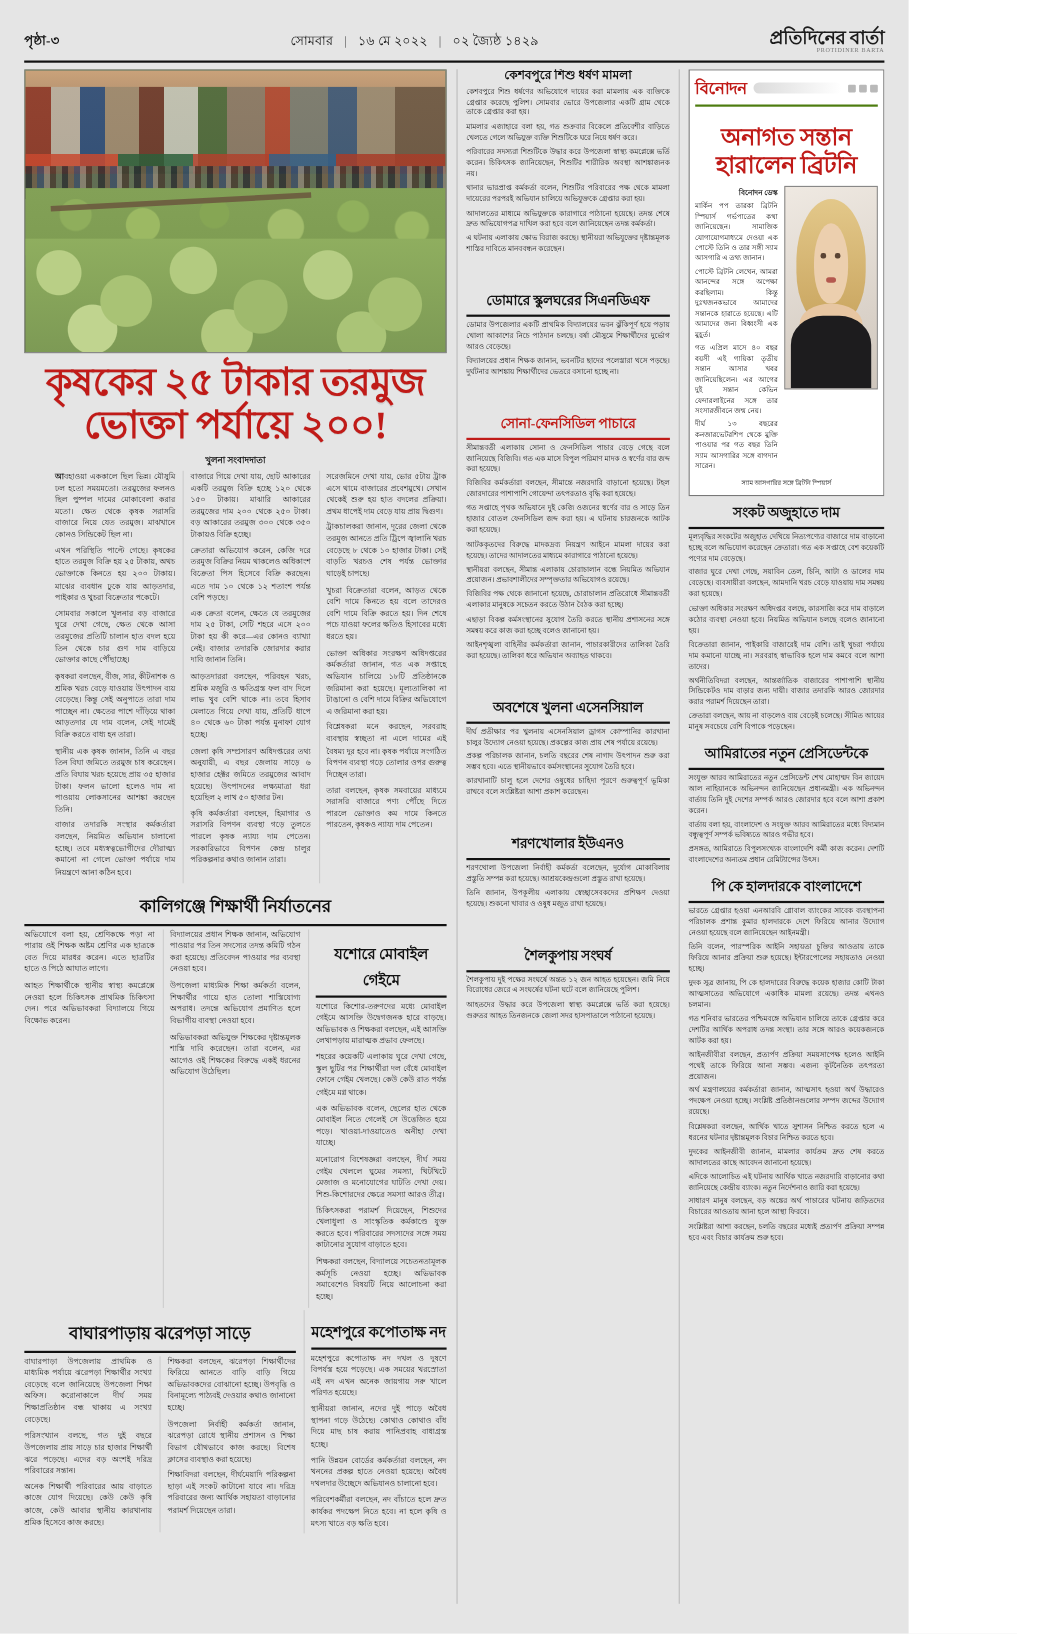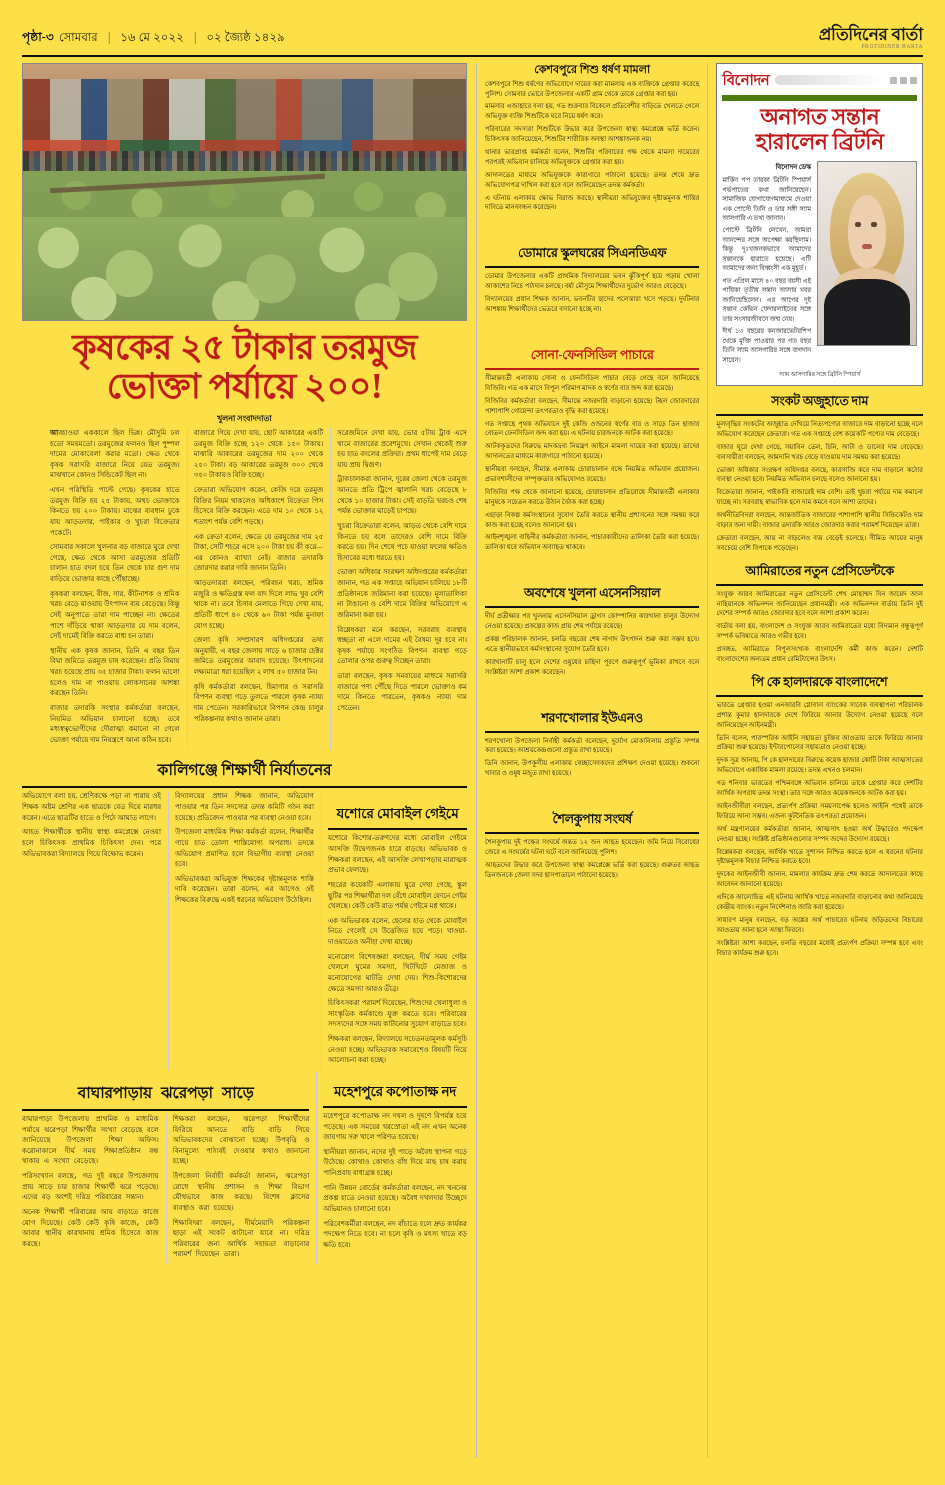--- a/index.html
+++ b/index.html
@@ -9,23 +9,23 @@
   }
   body {
     width: 945px;
     height: 1485px;
     font-family: "Liberation Serif", serif;
     color: #111;
     overflow: hidden;
   }
   .page {
     position: relative;
-    width: 945px;
+    width: 826px;
     height: 1485px;
-    background: #fde047;
+    background: #e5e5e5;
     box-sizing: border-box;
     padding: 26px 22px 14px 22px;
   }
 
   
   .masthead {
     display: flex;
     align-items: flex-end;
     justify-content: space-between;
     border-bottom: 2px solid #111;
@@ -35,21 +35,21 @@
   .masthead-left {
     font-size: 12px;
     font-weight: bold;
     letter-spacing: .2px;
     padding-bottom: 2px;
   }
   .masthead-center {
     font-size: 11.5px;
     letter-spacing: .2px;
     padding-bottom: 2px;
-    text-align: left;
+    text-align: center;
     flex: 1;
   }
   .masthead-center span { padding: 0 5px; }
   .sep { color: #555; }
   .masthead-right {
     text-align: right;
     line-height: 1;
   }
   .logo-title {
     font-size: 17px;
@@ -237,23 +237,23 @@
     border: 1px solid #777;
     box-sizing: border-box;
     padding: 4px 5px 6px 5px;
     background: #fff;
     margin-bottom: 6px;
   }
   .ent-brand-row {
     display: flex;
     align-items: center;
     justify-content: space-between;
-    border-bottom: 6px solid #4d7c0f;
+    border-bottom: 2px solid #4d7c0f;
     padding-bottom: 2px;
-    margin-bottom: 4px;
+    margin-bottom: 16px;
   }
   .ent-brand {
     font-size: 15px;
     font-weight: bold;
     color: #c01b18;
     letter-spacing: -.5px;
   }
   .ent-swoosh {
     flex: 1;
     height: 10px;
@@ -425,21 +425,21 @@
           <p class="body">যশোরে কিশোর-তরুণদের মধ্যে মোবাইল গেইমে আসক্তি উদ্বেগজনক হারে বাড়ছে। অভিভাবক ও শিক্ষকরা বলছেন, এই আসক্তি লেখাপড়ায় মারাত্মক প্রভাব ফেলছে।</p>
           <p class="body">শহরের কয়েকটি এলাকায় ঘুরে দেখা গেছে, স্কুল ছুটির পর শিক্ষার্থীরা দল বেঁধে মোবাইল ফোনে গেইম খেলছে। কেউ কেউ রাত পর্যন্ত গেইমে মগ্ন থাকে।</p>
           <p class="body">এক অভিভাবক বলেন, ছেলের হাত থেকে মোবাইল নিতে গেলেই সে উত্তেজিত হয়ে পড়ে। খাওয়া-দাওয়াতেও অনীহা দেখা যাচ্ছে।</p>
           <p class="body">মনোরোগ বিশেষজ্ঞরা বলছেন, দীর্ঘ সময় গেইম খেললে ঘুমের সমস্যা, খিটখিটে মেজাজ ও মনোযোগের ঘাটতি দেখা দেয়। শিশু-কিশোরদের ক্ষেত্রে সমস্যা আরও তীব্র।</p>
           <p class="body">চিকিৎসকরা পরামর্শ দিয়েছেন, শিশুদের খেলাধুলা ও সাংস্কৃতিক কর্মকাণ্ডে যুক্ত করতে হবে। পরিবারের সদস্যদের সঙ্গে সময় কাটানোর সুযোগ বাড়াতে হবে।</p>
           <p class="body">শিক্ষকরা বলছেন, বিদ্যালয়ে সচেতনতামূলক কর্মসূচি নেওয়া হচ্ছে। অভিভাবক সমাবেশেও বিষয়টি নিয়ে আলোচনা করা হচ্ছে।</p>
         </div>
       </div>
 
       <div class="mini-cols" style="margin-top:2px;">
-        <div style="flex:2;font-family:Liberation Mono, monospace;">
+        <div style="flex:2;">
           <div class="sub-head">বাঘারপাড়ায় ঝরেপড়া সাড়ে</div>
           <div class="mini-cols">
             <div>
               <p class="body">বাঘারপাড়া উপজেলায় প্রাথমিক ও মাধ্যমিক পর্যায়ে ঝরেপড়া শিক্ষার্থীর সংখ্যা বেড়েছে বলে জানিয়েছে উপজেলা শিক্ষা অফিস। করোনাকালে দীর্ঘ সময় শিক্ষাপ্রতিষ্ঠান বন্ধ থাকায় এ সংখ্যা বেড়েছে।</p>
               <p class="body">পরিসংখ্যান বলছে, গত দুই বছরে উপজেলায় প্রায় সাড়ে চার হাজার শিক্ষার্থী ঝরে পড়েছে। এদের বড় অংশই দরিদ্র পরিবারের সন্তান।</p>
               <p class="body">অনেক শিক্ষার্থী পরিবারের আয় বাড়াতে কাজে যোগ দিয়েছে। কেউ কেউ কৃষি কাজে, কেউ আবার স্থানীয় কারখানায় শ্রমিক হিসেবে কাজ করছে।</p>
             </div>
             <div>
               <p class="body">শিক্ষকরা বলছেন, ঝরেপড়া শিক্ষার্থীদের ফিরিয়ে আনতে বাড়ি বাড়ি গিয়ে অভিভাবকদের বোঝানো হচ্ছে। উপবৃত্তি ও বিনামূল্যে পাঠ্যবই দেওয়ার কথাও জানানো হচ্ছে।</p>
               <p class="body">উপজেলা নির্বাহী কর্মকর্তা জানান, ঝরেপড়া রোধে স্থানীয় প্রশাসন ও শিক্ষা বিভাগ যৌথভাবে কাজ করছে। বিশেষ ক্লাসের ব্যবস্থাও করা হয়েছে।</p>

